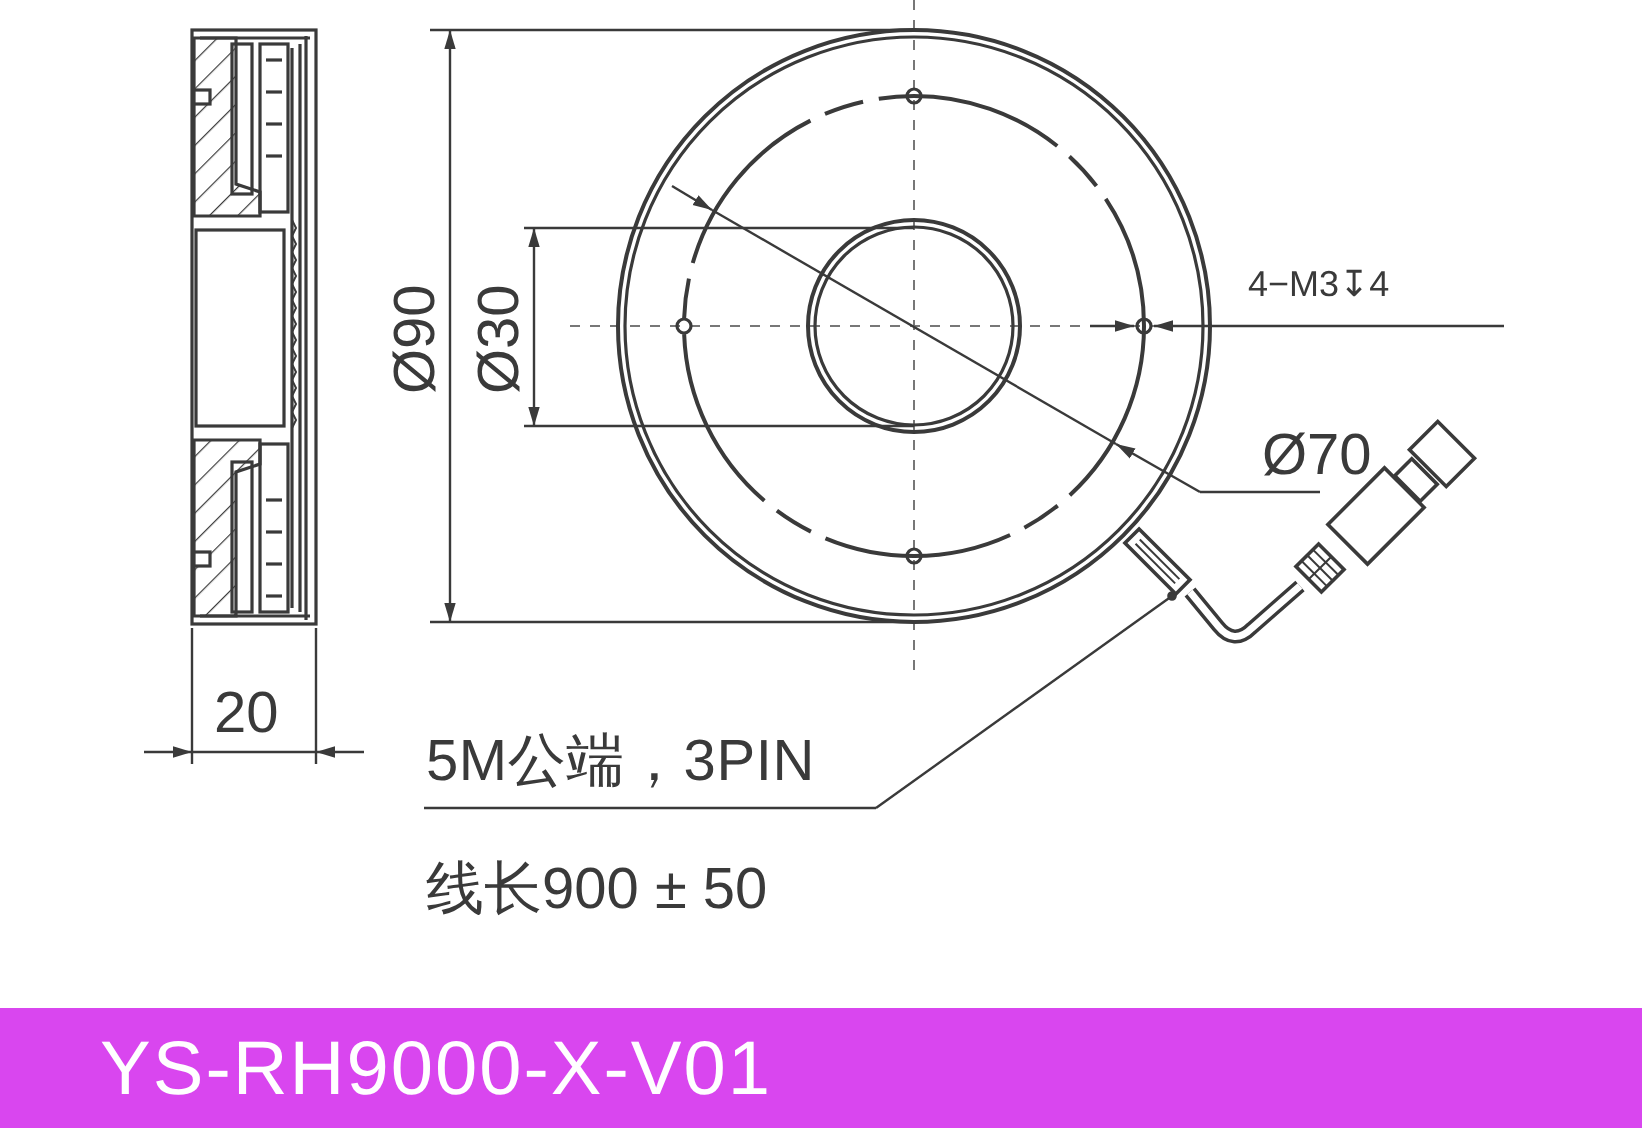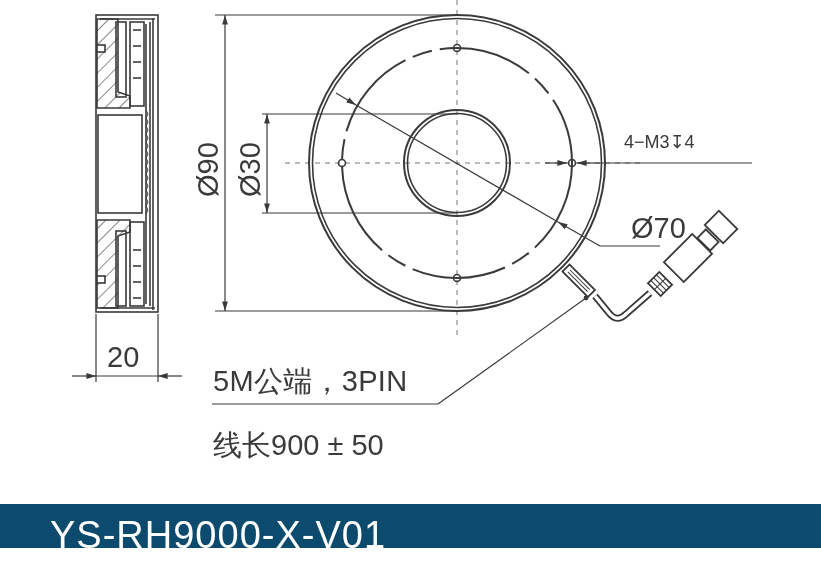--- a/index.html
+++ b/index.html
@@ -9,21 +9,21 @@
   .dim-text { position: absolute; color: #3a3a3a; font-family: "Liberation Sans", "DejaVu Sans", sans-serif;
               font-size: 29px; line-height: 1; white-space: nowrap; }
   .rot { transform-origin: left top; transform: rotate(-90deg); }
   #label-20 { left: 107px; top: 343px; }
   #label-d90 { left: 194px; top: 197px; }
   #label-d30 { left: 236px; top: 197px; }
   #label-thread { left: 624px; top: 133px; font-size: 18px; }
   #label-d70 { left: 603px; top: 214px; margin-left: 28px; }
   #label-cable-1 { left: 213px; top: 367px; font-size: 29px; letter-spacing: 0.3px; }
   #label-cable-2 { left: 213px; top: 409px; font-size: 29px; margin-top: 22px; }
-  #banner { position: absolute; left: 0; top: 504px; width: 821px; height: 44px; background: #0c4a6e; }
+  #banner { position: absolute; left: 0; top: 504px; width: 821px; height: 60px; background: #d946ef; }
   #banner-title { position: absolute; left: 50px; top: 12px; color: #ffffff;
                   font-family: "Liberation Sans", "DejaVu Sans", sans-serif; font-size: 38px;
                   line-height: 1; letter-spacing: 1px; }
 </style>
 </head>
 <body>
 
 <svg id="drawing" viewBox="0 0 821 504" xmlns="http://www.w3.org/2000/svg">
   <defs>
     <marker id="arr" viewBox="0 0 10 10" refX="10" refY="5" markerWidth="8" markerHeight="8" orient="auto-start-reverse">

